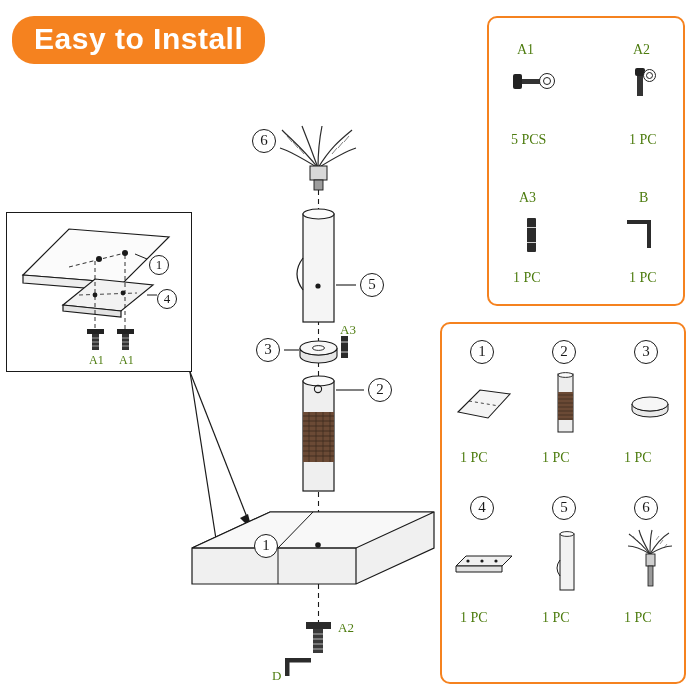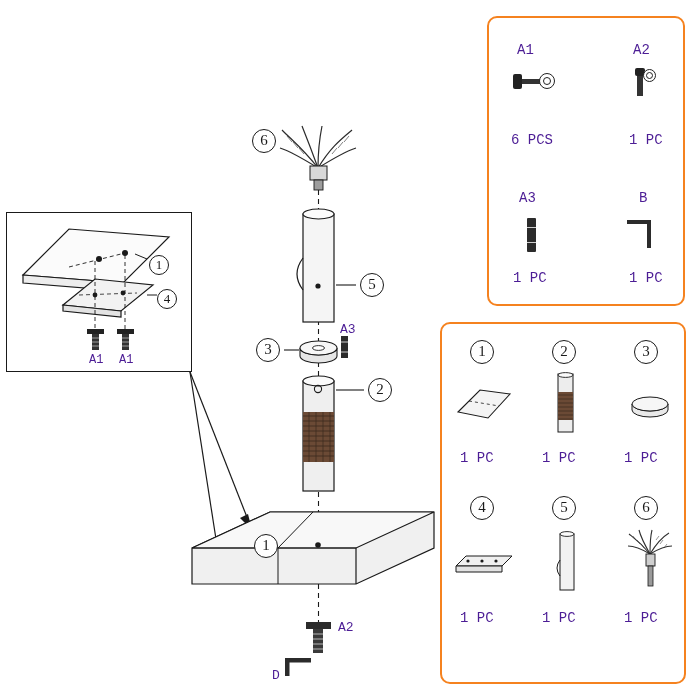--- a/index.html
+++ b/index.html
@@ -69,23 +69,23 @@
   }
   #inset-box {
     left: 6px;
     top: 212px;
     width: 186px;
     height: 160px;
   }
   
   .lbl {
     position: absolute;
-    font-family: Liberation Mono, monospace;
+    font-family: Liberation Serif, serif;
     font-size: 13px;
-    color: #4c1d95;
+    color: #4d7c0f;
     white-space: nowrap;
   }
   .lbl-sm {
     font-size: 12px;
   }
   .lbl-part {
     font-size: 14px;
   }
   
   .circ {
@@ -130,31 +130,32 @@
     border-radius: 50%;
     background: #fff;
     box-sizing: border-box;
   }
 </style>
 </head>
 <body>
 
 <div id="page">
 
+  <div class="title-pill">Easy to Install</div>
 
   <div class="panel" id="parts-panel">
 
     <div class="lbl lbl-part" style="left:28px; top:24px;">A1</div>
     <div style="position:absolute; left:24px; top:52px; width:50px; height:26px;">
       <div class="screw-head" style="left:0px; top:4px; width:9px; height:15px;"></div>
       <div class="screw-shaft" style="left:9px; top:9px; width:18px; height:5px;"></div>
       <div class="washer" style="left:26px; top:3px; width:16px; height:16px;"></div>
       <div class="washer" style="left:30px; top:7px; width:8px; height:8px; border-width:1.4px;"></div>
     </div>
-    <div class="lbl lbl-part" style="left:22px; top:114px;">6 PCS</div>
+    <div class="lbl lbl-part" style="left:22px; top:114px;">5 PCS</div>
 
     <div class="lbl lbl-part" style="left:144px; top:24px;">A2</div>
     <div style="position:absolute; left:140px; top:50px; width:40px; height:32px;">
       <div class="screw-head" style="left:6px; top:0px; width:10px; height:8px;"></div>
       <div class="screw-shaft" style="left:8px; top:8px; width:6px; height:20px;"></div>
       <div class="washer" style="left:14px; top:1px; width:13px; height:13px;"></div>
       <div class="washer" style="left:17px; top:4px; width:7px; height:7px; border-width:1.3px;"></div>
     </div>
     <div class="lbl lbl-part" style="left:140px; top:114px;">1 PC</div>
 

